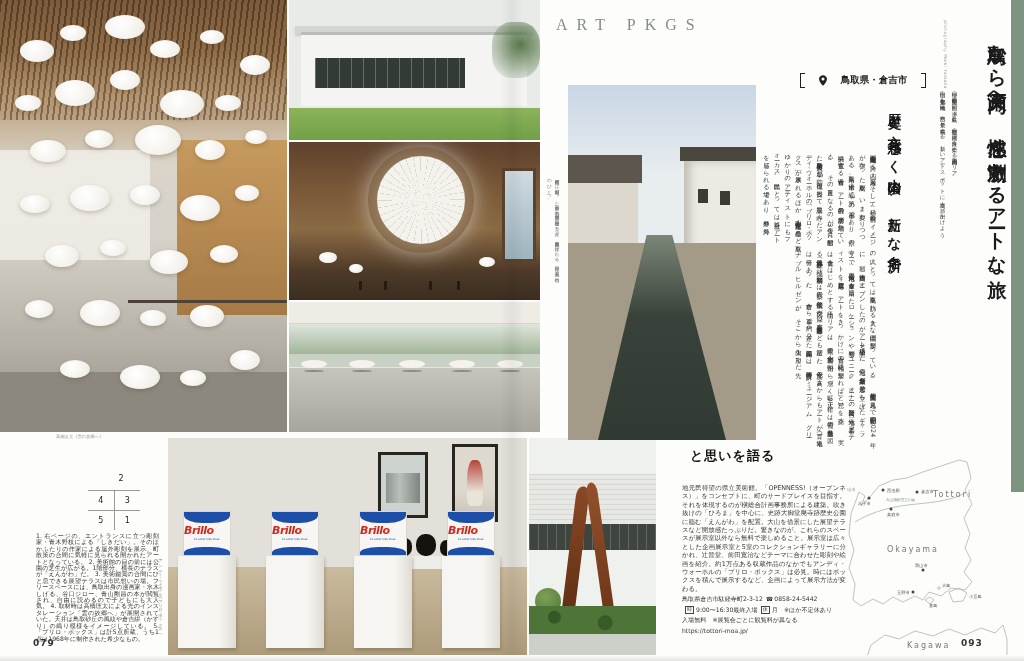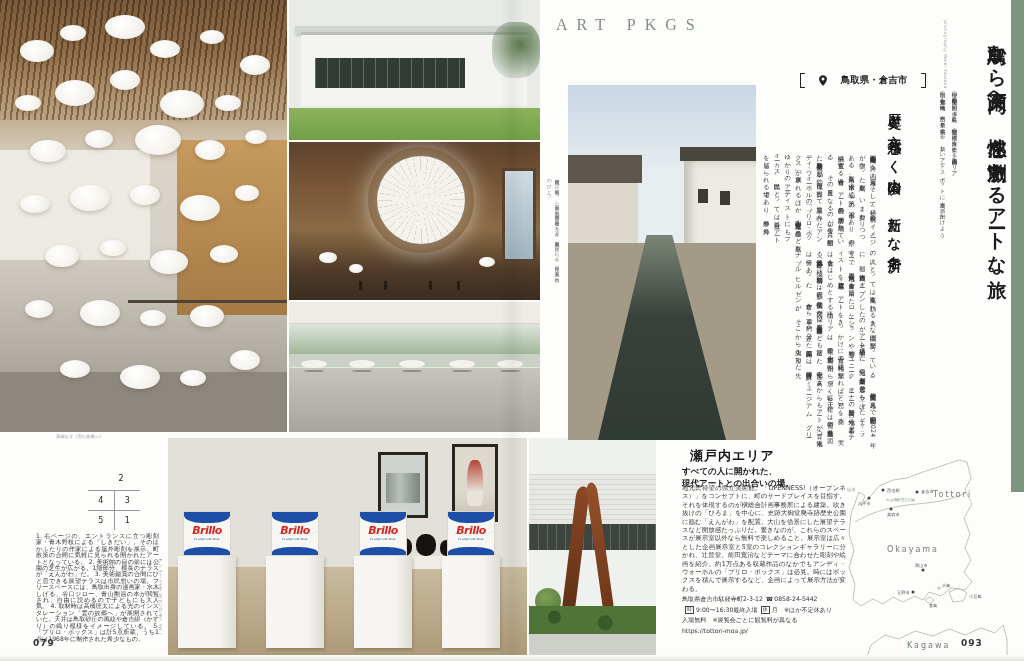--- a/index.html
+++ b/index.html
@@ -63,21 +63,21 @@
   .frame { position:absolute; border:3px solid #26251f; background:#cfd3cf; }
   #frame-b { background:linear-gradient(180deg,#ded9cf 60%,#c9c2b5); }
   #frame-b .fig { position:absolute; left:30%; top:18%; width:40%; height:64%; background:linear-gradient(180deg,#b6453a,#e8e4da 70%); border-radius:40% 40% 20% 20%; }
   #frame-a .fig { position:absolute; left:12%; top:30%; width:76%; height:50%; background:linear-gradient(90deg,#8e958e,#b9bfb9 40%,#7e857e); }
   #sculpt-plinth { position:absolute; left:222px; top:118px; width:76px; height:13px; background:#efede7; }
   .sculpt { position:absolute; background:#151310; border-radius:45%; }
   .ped { position:absolute; top:118px; width:58px; height:92px; background:linear-gradient(90deg,#f6f5f1 70%,#dedcd4); box-shadow:1px 2px 3px rgba(60,50,30,0.25); }
   .bbox { position:absolute; top:-45px; left:5px; width:48px; height:45px; background:#f7f6f2; border:1px solid #d9d6cf; }
   .bbox .top { position:absolute; top:0; left:0; width:100%; height:11px; background:#1d4fa8; border-radius:0 0 40% 40%/0 0 70% 70%; }
   .bbox .bot { position:absolute; bottom:0; left:0; width:100%; height:8px; background:#1d4fa8; border-radius:40% 40% 0 0/70% 70% 0 0; }
-  .bbox .word { position:absolute; top:13px; width:100%; text-align:center; color:#d0281f; font-style:italic; font-weight:700; font-size:11px; line-height:11px; letter-spacing:-0.5px; }
+  .bbox .word { position:absolute; top:13px; width:100%; color:#d0281f; font-style:italic; font-weight:700; font-size:11px; line-height:11px; letter-spacing:-0.5px; }
   .bbox .sub { position:absolute; top:26px; width:100%; text-align:center; color:#1d4fa8; font-size:2.5px; }
 
   #entrance-photo { left:529px; top:438px; width:127px; height:223px; background:#eff1ee; }
   #entrance-photo .bldg { position:absolute; left:0; top:36px; width:100%; height:76px; background:#e7e8e4;
     background-image:repeating-linear-gradient(180deg, rgba(90,95,90,0.12) 0 1px, transparent 1px 5px); }
   #entrance-photo .glass { position:absolute; left:0; top:86px; width:100%; height:26px; background:#3d453e;
     background-image:repeating-linear-gradient(90deg, rgba(255,255,255,0.18) 0 1px, transparent 1px 9px); }
   #entrance-photo .rust1 { position:absolute; left:40px; top:48px; width:13px; height:132px;
     background:linear-gradient(180deg,#8a4826,#5f2f14); border-radius:45% 45% 30% 30%/8%; transform:rotate(7deg); }
   #entrance-photo .rust2 { position:absolute; left:66px; top:44px; width:11px; height:140px;
@@ -316,25 +316,21 @@
     </span>
     <span>鳥取県・倉吉市</span>
     <span class="brk brk-r"></span>
   </div>
 
   <div class="abs v" id="subheading">歴史と文化息づく山陰の、新たな名所へ。</div>
   <div class="band v" id="band1">中国地方最高峰を誇る大山、日本海、そして砂丘。「自然」のイメージが強かった鳥取が、いま変わりつつある。鳥取市、米子市に続く第3の都市であり、県の中央部に位置する倉吉市に、アート目的の来訪者が急増している。　その目玉となるのが今年3月に開館した鳥取県立美術館。県が約3億円を投資して話題を呼んだアンディ・ウォーホルの「ブリロ・ボックス」が展示されるほか、彫刻家・辻晉堂の作品など鳥取ゆかりのアーティストにもフォーカス。県民にとっては身近にアートを感じられる場であり、県外や海外</div>
   <div class="band v" id="band2">の人にとっては鳥取を訪れる大きな理由に繋がっている。　美術館誕生を見込んで開館前の2024年に、同じ倉吉市内にオープンしたのがアート格納庫Mだ。地元の老舗企業が一念発起で立ち上げたギャラリーで、工業団地内の倉庫を活用したロケーションや空間もユニーク。オーナーの岡野哲は「地元や若手アーティストを育成・応援し、アートをきっかけに倉吉の活性化に繋がれば」と思いを語る。　実は倉吉をはじめとする山陰エリアは、民衆の文化・芸術が明治から息づく町。大正9年には芸術の普及活動を図る文化団体「砂丘社」が結成、昭和初期には民藝の父・柳宗悦と交流が深い版画家・長谷川富三郎なども活躍した。文化度の高さからもアートが育つ素地は十分にあった。　倉吉から車で約30分走った蒜山高原には、隈研吾設計のミュージアム、グリーナブル ヒルゼンが。そこから大山を望んだ先</div>
   <div class="abs v" id="canal-caption">宝暦時代には城下町だった倉吉市の中心地。江戸〜明治の建造物が立ち並ぶ、白壁土蔵群と呼ばれる。屋根の石州瓦も特徴のひとつ。</div>
 
-  <div class="abs" id="museum-name">瀬戸内エリア</div>
-  <div class="abs" id="museum-tagline">
-    <div>すべての人に開かれた、</div>
-    <div>現代アートとの出合いの場。</div>
-  </div>
+  <div class="abs" id="museum-name">と思いを語る</div>
   <div class="abs" id="museum-body">地元民待望の県立美術館。「OPENNESS!（オープンネス）」をコンセプトに、町のサードプレイスを目指す。それを体現するのが槇総合計画事務所による建築。吹き抜けの「ひろま」を中心に、史跡大御堂廃寺跡歴史公園に臨む「えんがわ」を配置。大山を借景にした展望テラスなど開放感たっぷりだ。驚きなのが、これらのスペースが展示室以外なら無料で楽しめること。展示室は広々とした企画展示室と5室のコレクションギャラリーに分かれ、辻晉堂、前田寛治などテーマに合わせた彫刻や絵画を紹介。約1万点ある収蔵作品のなかでもアンディ・ウォーホルの「ブリロ・ボックス」は必見。時にはボックスを積んで展示するなど、企画によって展示方法が変わる。</div>
   <div class="abs" id="museum-info">
     <div><span>鳥取県倉吉市駄経寺町2-3-12</span><span class="ph-ic">☎</span><span>0858-24-5442</span></div>
     <div><span class="sq">時</span><span>9:00〜16:30最終入場</span><span class="sq">休</span><span>月　※ほか不定休あり</span></div>
     <div>入場無料　※展覧会ごとに観覧料が異なる</div>
     <a href="#">https://tottori-moa.jp/</a>
   </div>
 
   <svg class="abs" id="map" viewBox="0 0 170 205">
     <g fill="none" stroke="#a9b6aa" stroke-width="0.8" stroke-linejoin="round">

